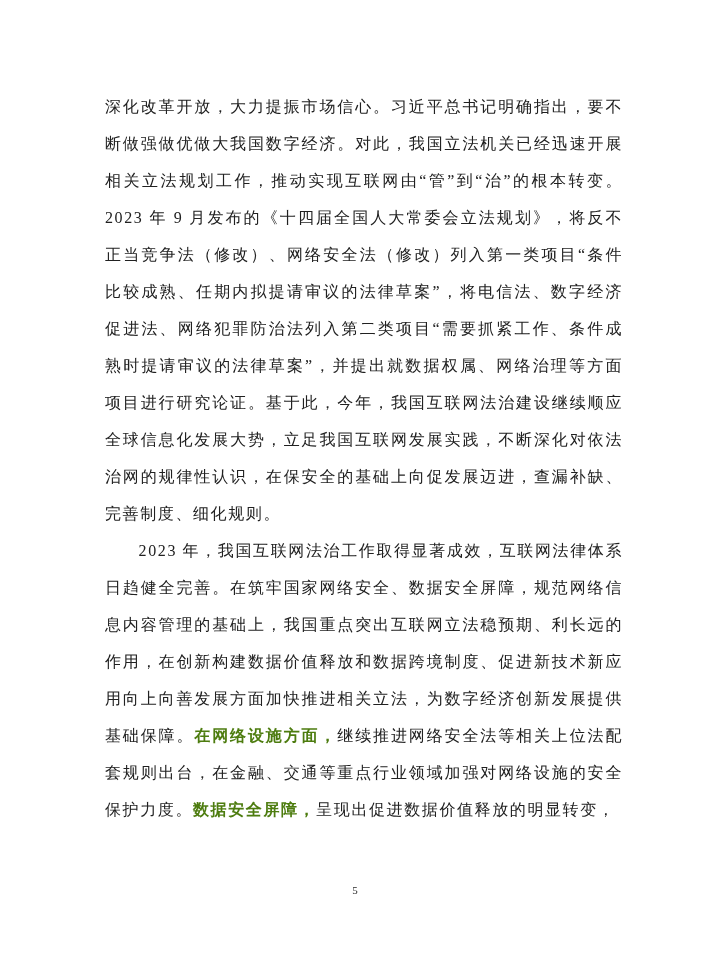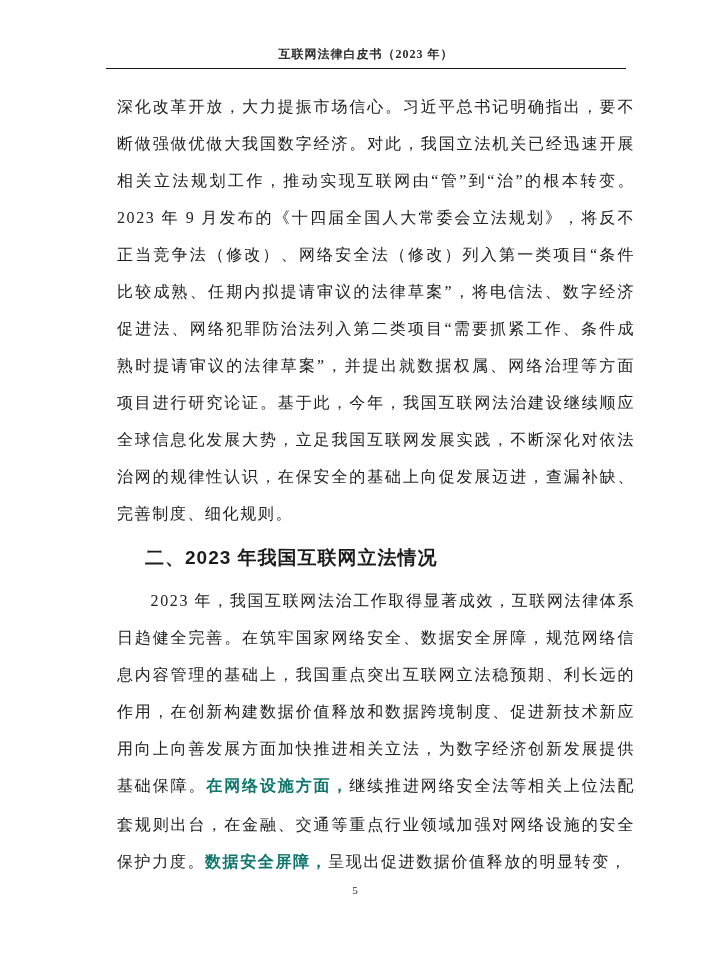--- a/index.html
+++ b/index.html
@@ -27,21 +27,21 @@
     letter-spacing: 1px;
     color: #2a2a2a;
     padding-bottom: 5px;
     border-bottom: 1.5px solid #1a1a1a;
     font-weight: bold;
   }
   
   .content {
     position: absolute;
     top: 88px;
-    left: 117px;
+    left: 105px;
     width: 518px;
   }
   .body-par {
     margin: 0;
     font-size: 16px;
     line-height: 37px;
     letter-spacing: 1.6px;
     text-align: justify;
     text-justify: inter-ideograph;
     color: #212121;
@@ -53,49 +53,45 @@
     margin: 12px 0 11px 0;
     padding-left: 28px;
     font-family: "Liberation Sans", "DejaVu Sans", sans-serif;
     font-weight: bold;
     font-size: 19px;
     line-height: 27px;
     letter-spacing: 1px;
     color: #1c1c1c;
   }
   .bold-run {
-    font-family: Liberation Mono, monospace;
+    font-family: Liberation Serif, serif;
     font-weight: bold;
-    color: #0f766e;
+    color: #4d7c0f;
   }
   
   .doc-footer {
     position: absolute;
     top: 884px;
     left: 0;
     width: 710px;
     text-align: center;
     font-size: 11px;
     color: #2a2a2a;
   }
 </style>
 </head>
 <body>
 
 <div class="page">
 
-  <div class="doc-header">
-    <span>互联网法律白皮书（2023 年）</span>
-  </div>
 
   <div class="content">
 
     <p class="body-par">深化改革开放，大力提振市场信心。习近平总书记明确指出，要不断做强做优做大我国数字经济。对此，我国立法机关已经迅速开展相关立法规划工作，推动实现互联网由“管”到“治”的根本转变。2023 年 9 月发布的《十四届全国人大常委会立法规划》，将反不正当竞争法（修改）、网络安全法（修改）列入第一类项目“条件比较成熟、任期内拟提请审议的法律草案”，将电信法、数字经济促进法、网络犯罪防治法列入第二类项目“需要抓紧工作、条件成熟时提请审议的法律草案”，并提出就数据权属、网络治理等方面项目进行研究论证。基于此，今年，我国互联网法治建设继续顺应全球信息化发展大势，立足我国互联网发展实践，不断深化对依法治网的规律性认识，在保安全的基础上向促发展迈进，查漏补缺、完善制度、细化规则。</p>
 
-    <h2 class="section-heading">二、2023 年我国互联网立法情况</h2>
 
     <p class="body-par par-indent"><span>2023 年，我国互联网法治工作取得显著成效，互联网法律体系日趋健全完善。在筑牢国家网络安全、数据安全屏障，规范网络信息内容管理的基础上，我国重点突出互联网立法稳预期、利长远的作用，在创新构建数据价值释放和数据跨境制度、促进新技术新应用向上向善发展方面加快推进相关立法，为数字经济创新发展提供基础保障。</span><span class="bold-run">在网络设施方面，</span><span>继续推进网络安全法等相关上位法配套规则出台，在金融、交通等重点行业领域加强对网络设施的安全保护力度。</span><span class="bold-run">数据安全屏障，</span><span>呈现出促进数据价值释放的明显转变，</span></p>
 
   </div>
 
   <div class="doc-footer">
     <span>5</span>
   </div>
 
 </div>

